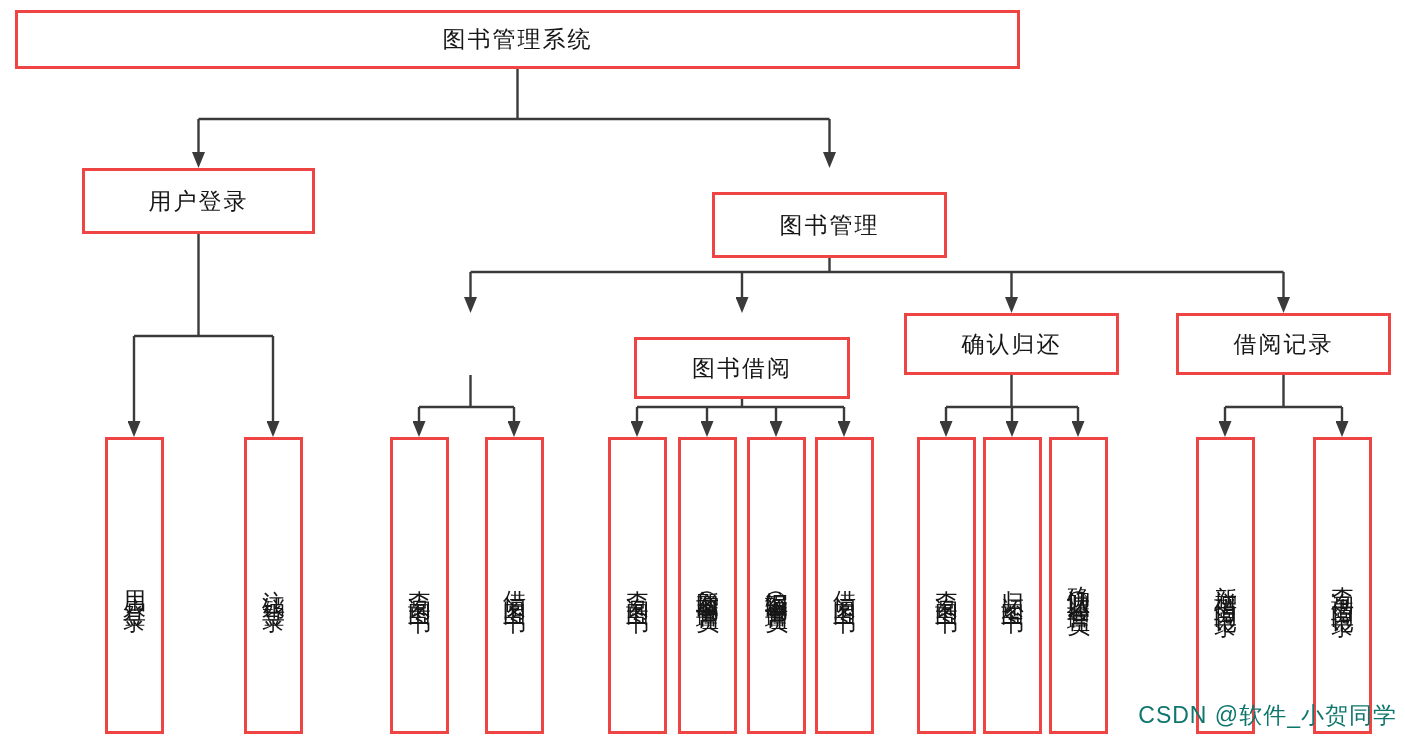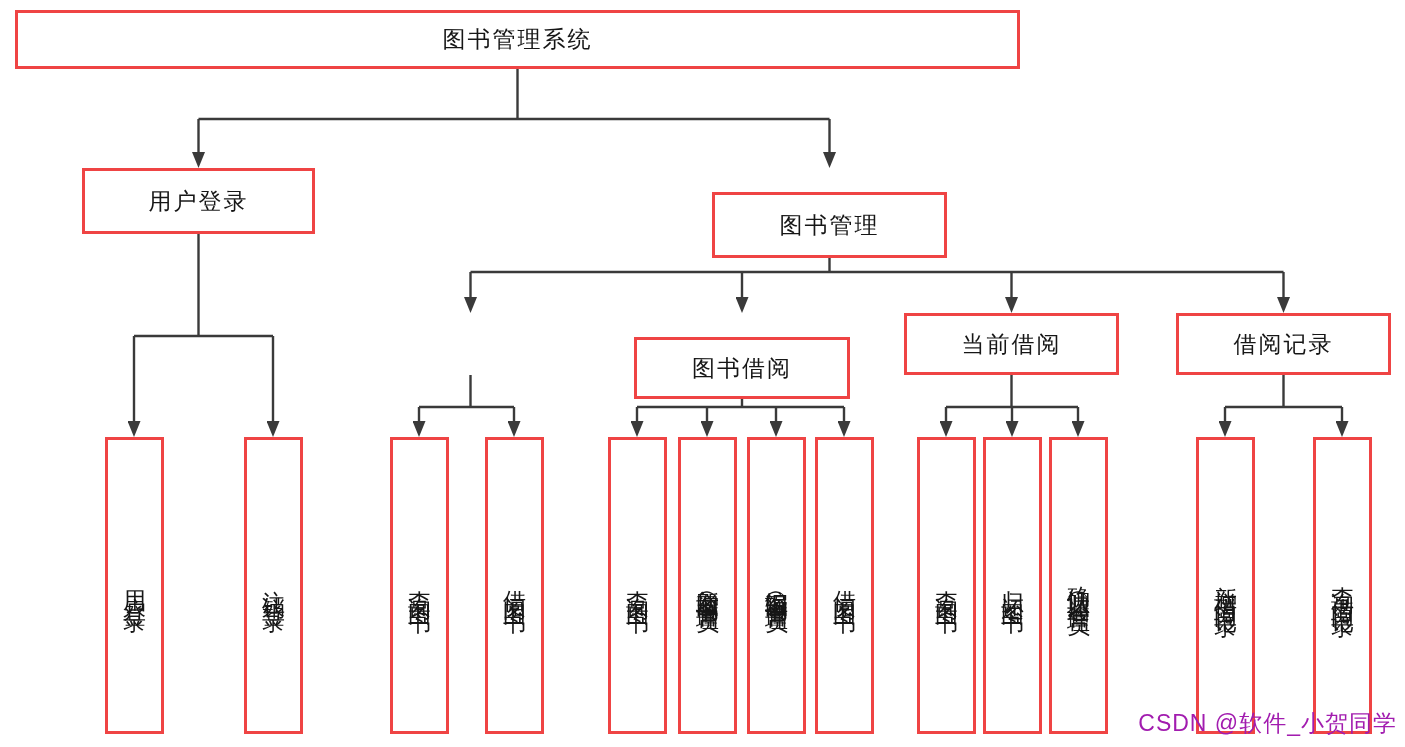--- a/index.html
+++ b/index.html
@@ -76,23 +76,23 @@
   .lf-7  { left: 815px; }
   .lf-8  { left: 917px; }
   .lf-9  { left: 983px; }
   .lf-10 { left: 1049px; }
   .lf-11 { left: 1196px; }
   .lf-12 { left: 1313px; }
 
   .watermark {
     position: absolute;
     right: 8px;
-    bottom: 8px;
+    bottom: 16px;
     font-size: 23px;
-    color: #a21caf;
+    color: #0f766e;
     letter-spacing: 1px;
     white-space: nowrap;
     z-index: 5;
   }
 </style>
 </head>
 <body>
 
 <div class="canvas">
 
@@ -152,21 +152,21 @@
     <span class="hlabel">用户登录</span>
   </div>
   <div class="box n-l2-1">
     <span class="hlabel">图书管理</span>
   </div>
 
   <div class="box n-l3-1">
     <span class="hlabel">图书借阅</span>
   </div>
   <div class="box n-l3-2">
-    <span class="hlabel">当前借阅</span>
+    <span class="hlabel">确认归还</span>
   </div>
   <div class="box n-l3-3">
     <span class="hlabel">借阅记录</span>
   </div>
 
   <div class="box vbox lf-0">
     <span class="vlabel ls7">用户登录</span>
   </div>
   <div class="box vbox lf-1">
     <span class="vlabel ls7">注销登录</span>

